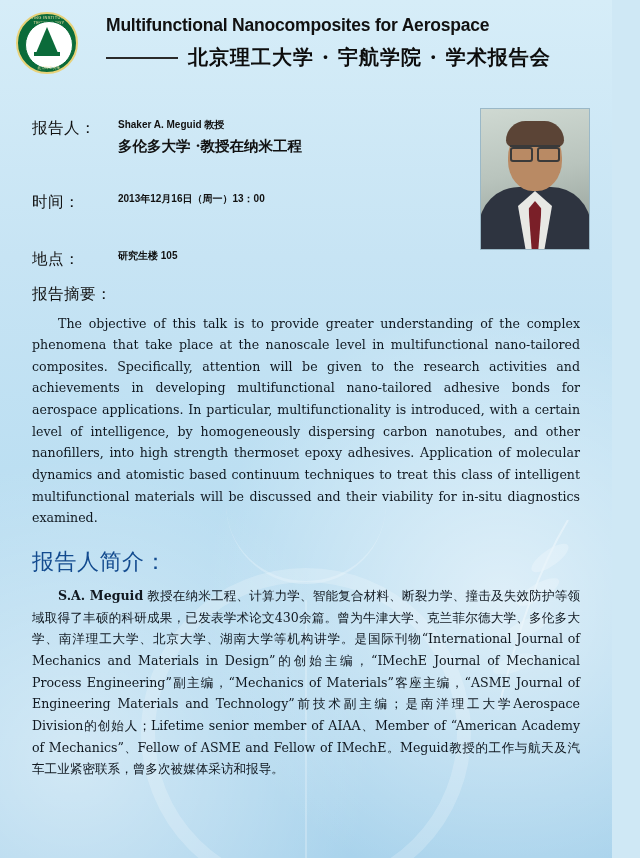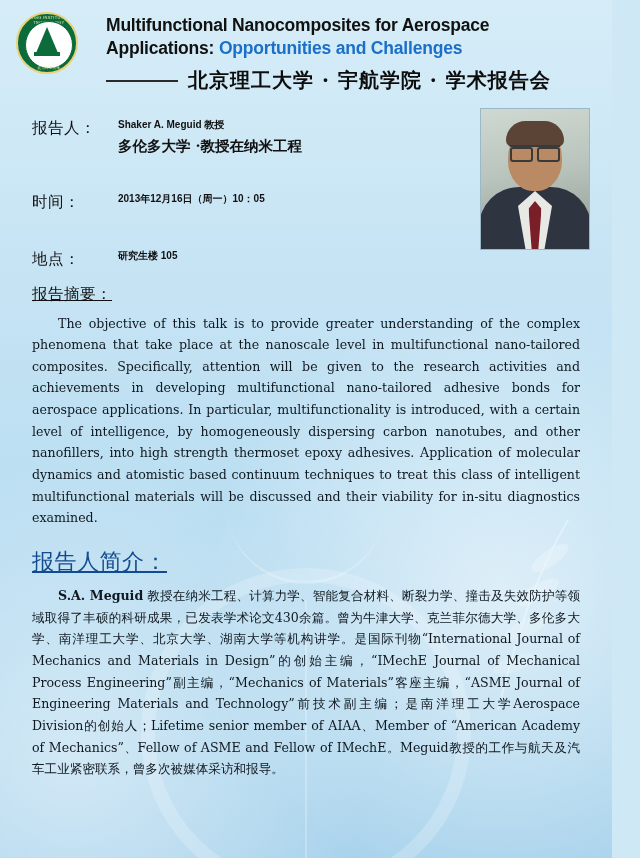--- a/index.html
+++ b/index.html
@@ -293,21 +293,20 @@
     background: #7a1f28;
     clip-path: polygon(50% 0, 100% 16%, 76% 100%, 24% 100%, 0 16%);
   }
 
   .section-title {
     font-family: "DejaVu Serif", "Liberation Serif", serif;
     font-size: 15.5px;
     color: #111;
     margin: 12px 0 8px 0;
     letter-spacing: 0.5px;
-    text-decoration: underline;
   }
   .section-title.big {
     font-size: 22px;
     color: #134b8f;
     margin-top: 18px;
   }
 
   .abstract {
     font-family: "DejaVu Serif", "Liberation Serif", serif;
     font-size: 12.6px;
@@ -353,24 +352,20 @@
         <div class="logo-text-top">BEIJING INSTITUTE OF TECHNOLOGY</div>
         <div class="logo-inner"></div>
         <div class="logo-tree"></div>
         <div class="logo-base"></div>
         <div class="logo-text-bottom">北京理工大学</div>
       </div>
     </div>
 
     <div class="title-block">
       <div class="title-line">Multifunctional Nanocomposites for Aerospace</div>
-      <div class="title-line">
-        <span>Applications:</span>
-        <span class="title-accent">Opportunities and Challenges</span>
-      </div>
       <div class="subtitle-row">
         <span class="subtitle-rule"></span>
         <span class="subtitle-cn">北京理工大学 · 宇航学院 · 学术报告会</span>
       </div>
     </div>
   </div>
 
   <div class="content">
 
     <div class="photo">
@@ -388,21 +383,21 @@
         <div class="info-value">
           <span>Shaker A. Meguid</span>
           <span class="cn">教授</span>
         </div>
         <div class="info-sub">多伦多大学 ·教授在纳米工程</div>
       </div>
     </div>
 
     <div class="info-row">
       <div class="info-label">时间：</div>
-      <div class="info-value cn">2013年12月16日（周一）10：05</div>
+      <div class="info-value cn">2013年12月16日（周一）13：00</div>
     </div>
 
     <div class="info-row">
       <div class="info-label">地点：</div>
       <div class="info-value cn">研究生楼 105</div>
     </div>
 
     <div class="section-title">报告摘要：</div>
     <div class="abstract">The objective of this talk is to provide greater understanding of the complex phenomena that take place at the nanoscale level in multifunctional nano-tailored composites. Specifically, attention will be given to the research activities and achievements in developing multifunctional nano-tailored adhesive bonds for aerospace applications. In particular, multifunctionality is introduced, with a certain level of intelligence, by homogeneously dispersing carbon nanotubes, and other nanofillers, into high strength thermoset epoxy adhesives. Application of molecular dynamics and atomistic based continuum techniques to treat this class of intelligent multifunctional materials will be discussed and their viability for in-situ diagnostics examined.</div>
 

